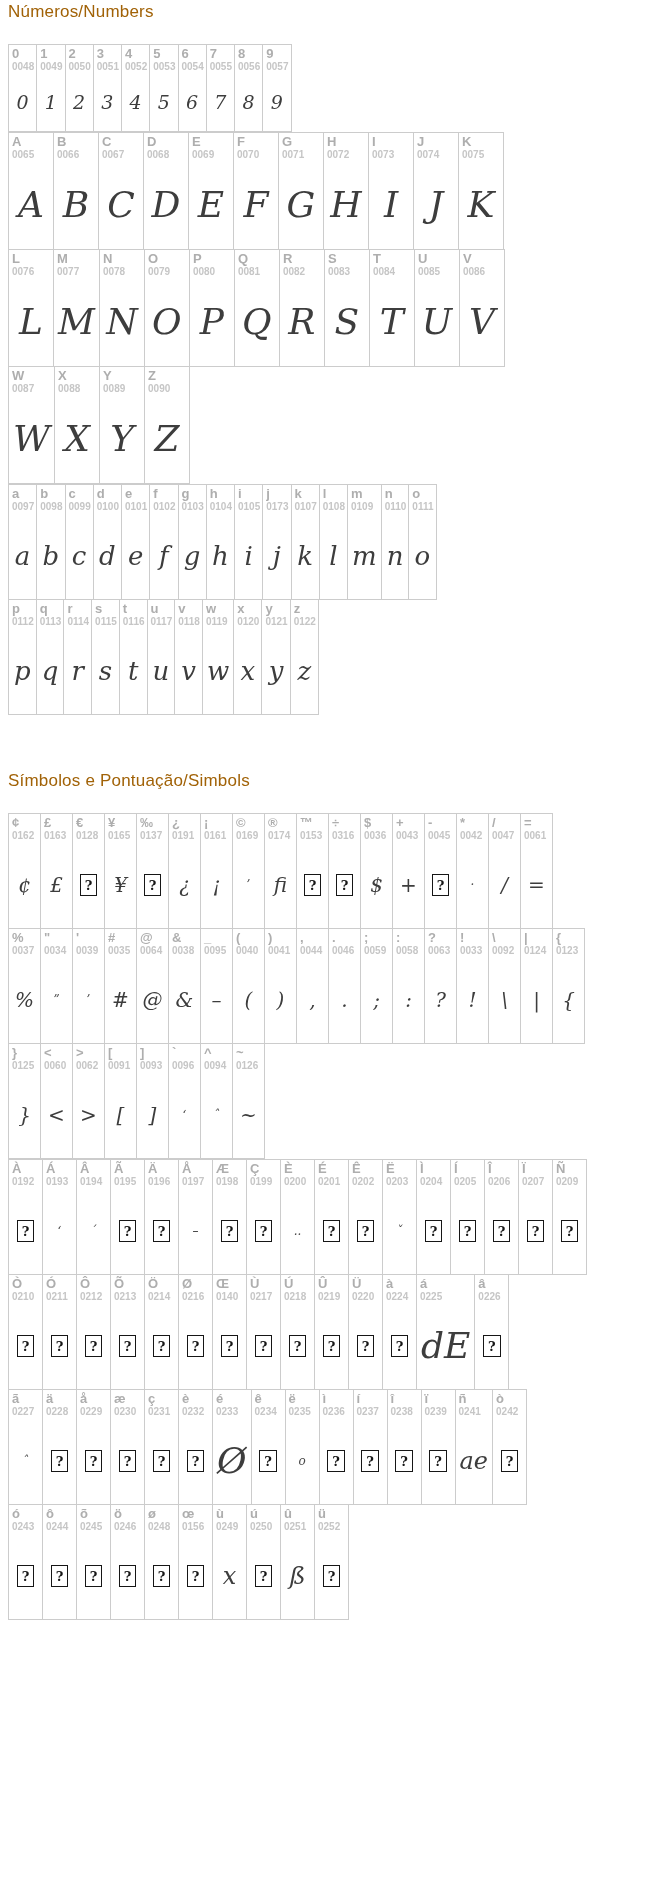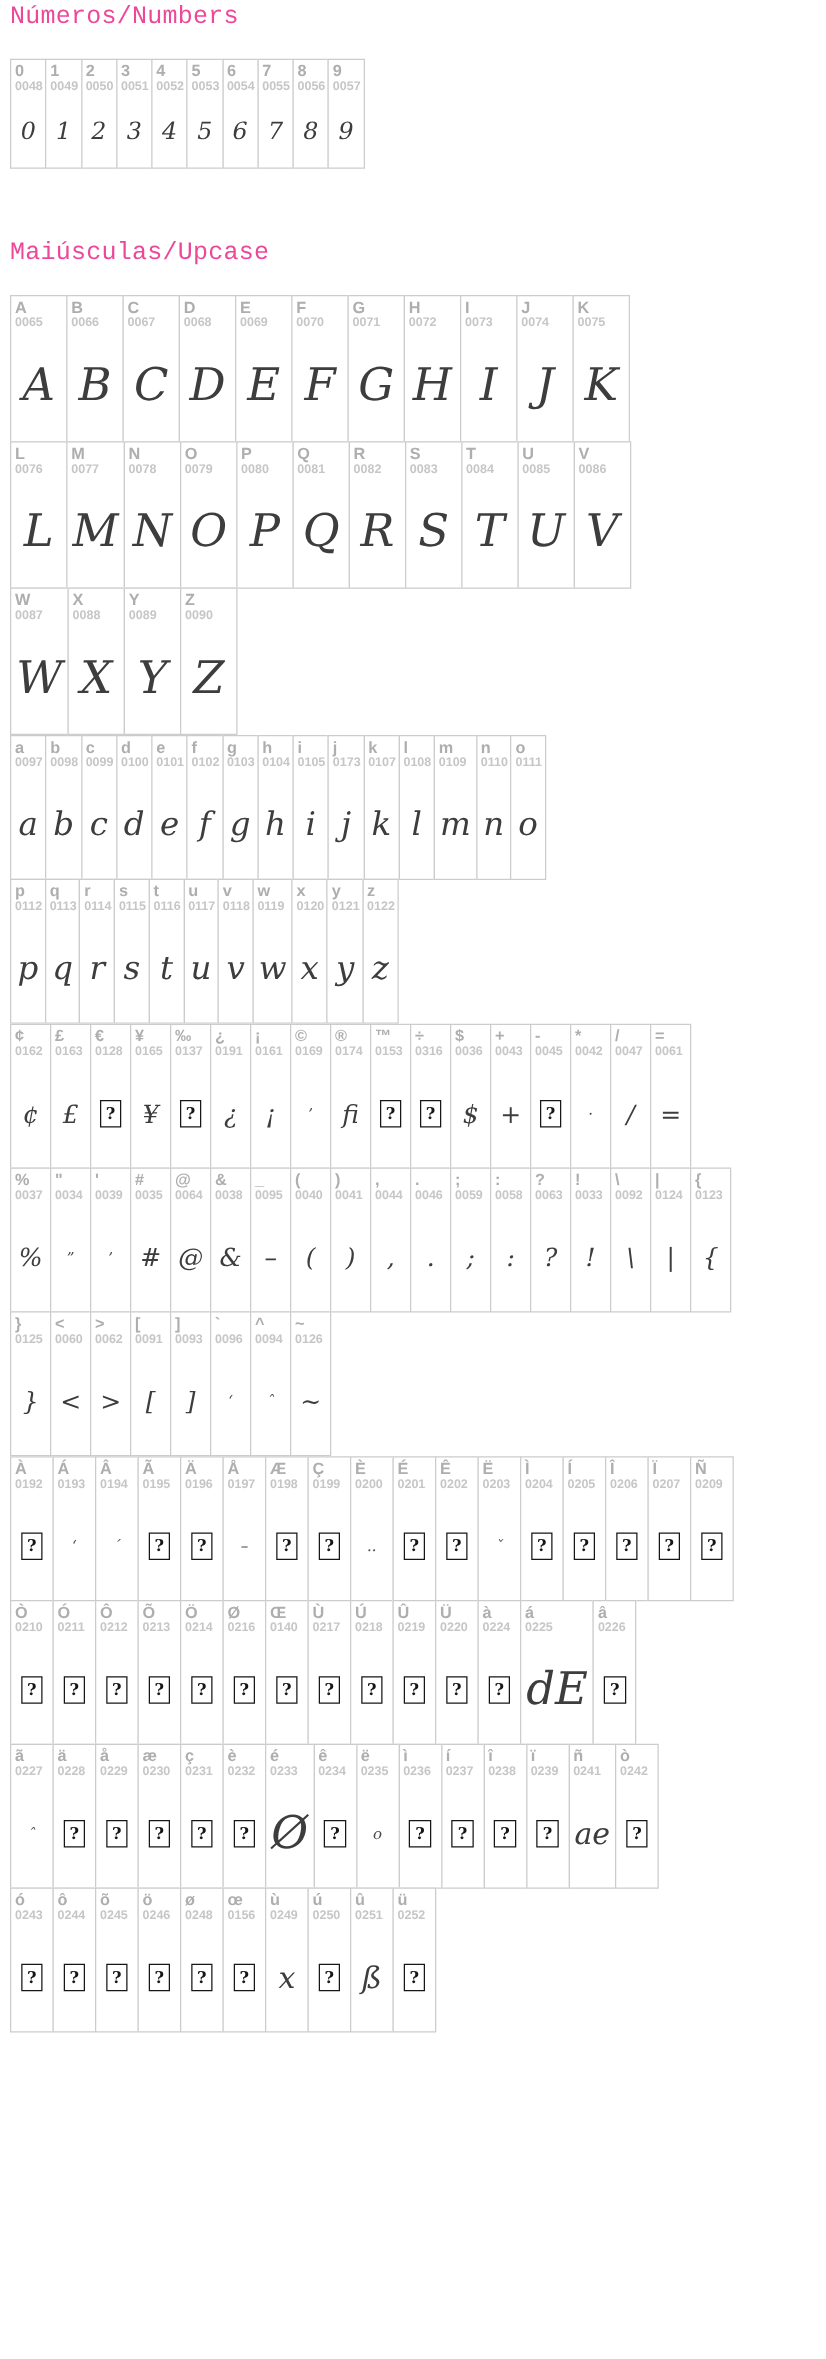--- a/index.html
+++ b/index.html
@@ -4,24 +4,24 @@
 <style>
   html,body{margin:0;padding:0;background:#ffffff;}
   body{
     width:661px;
     font-family:"Liberation Sans", sans-serif;
     padding:2px 0 20px 8px;
     box-sizing:border-box;
   }
   .section{margin:0;}
   .section-title{
-    font-family:Liberation Mono, monospace;
-    font-size:20px;
+    font-family:Liberation Sans, sans-serif;
+    font-size:17px;
     font-weight:400;
-    color:#ec4899;
+    color:#a16207;
     margin:56px 0 22px 0;
     letter-spacing:0.2px;
   }
   .section:first-child .section-title{margin-top:0;}
   .grid{display:block;}
   .row{
     display:flex;
     align-items:stretch;
     height:116px;
   }
@@ -198,21 +198,20 @@
     </div>
     <div class="cell-glyph">
       <span class="glyph glyph-script">9</span>
     </div>
   </div>
 </div>
       </div>
   </div>
 
   <div class="section sec-upper">
-    <h2 class="section-title">Maiúsculas/Upcase</h2>
     <div class="grid">
         <div class="row">
   <div class="cell">
     <div class="cell-head">
       <div class="cell-label">A</div>
       <div class="cell-code">0065</div>
     </div>
     <div class="cell-glyph">
       <span class="glyph glyph-script">A</span>
     </div>
@@ -734,20 +733,21 @@
     </div>
     <div class="cell-glyph">
       <span class="glyph glyph-script">z</span>
     </div>
   </div>
 </div>
       </div>
   </div>
 
   <div class="section sec-symbols">
+    <h2 class="section-title">Símbolos e Pontuação/Simbols</h2>
     <div class="grid">
         <div class="row">
   <div class="cell">
     <div class="cell-head">
       <div class="cell-label">¢</div>
       <div class="cell-code">0162</div>
     </div>
     <div class="cell-glyph">
       <span class="glyph glyph-script">¢</span>
     </div>

